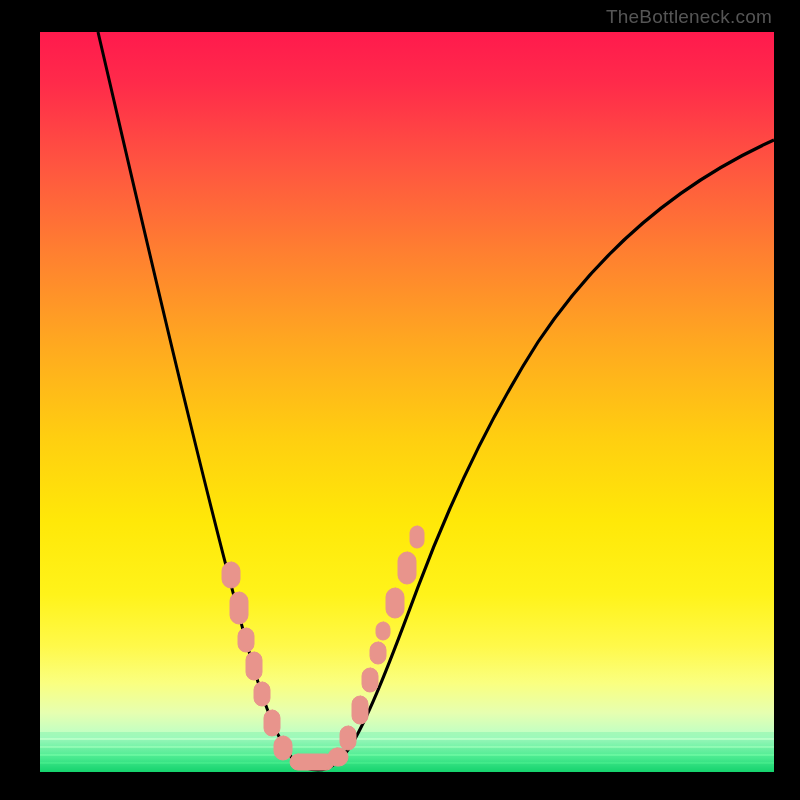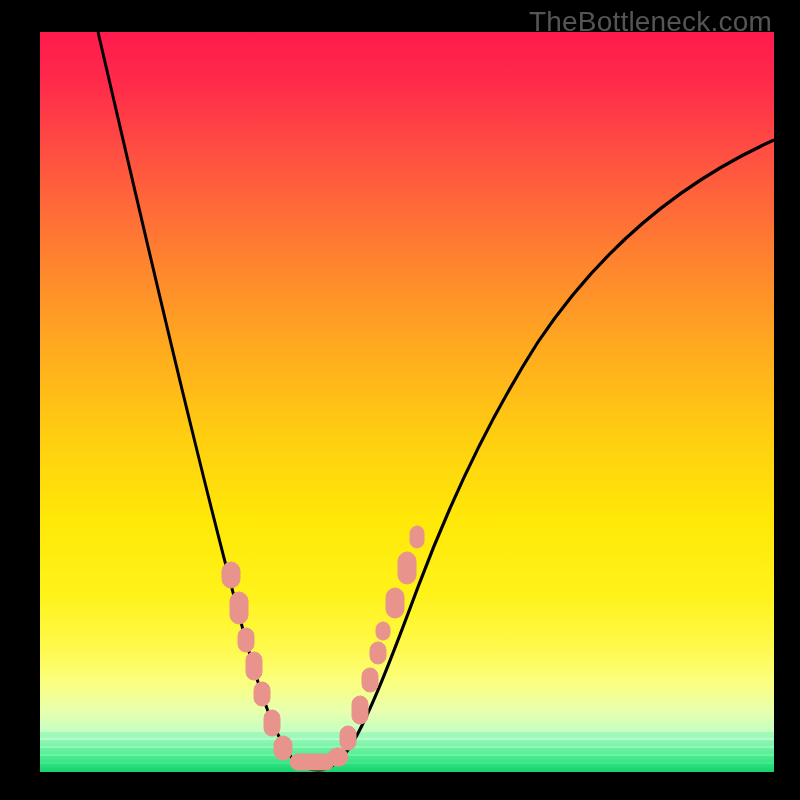--- a/index.html
+++ b/index.html
@@ -20,21 +20,21 @@
   }
   .gradient {
     position: absolute;
     left: 0; top: 0; right: 0; bottom: 0;
   }
   .watermark {
     position: absolute;
     top: 6px;
     right: 28px;
     font-family: Arial, Helvetica, sans-serif;
-    font-size: 28px;
+    font-size: 19px;
     font-weight: 400;
     color: #555;
     letter-spacing: 0.2px;
   }
 </style>
 </head>
 <body>
 <div class="frame">
 
   <div class="plot-area">

